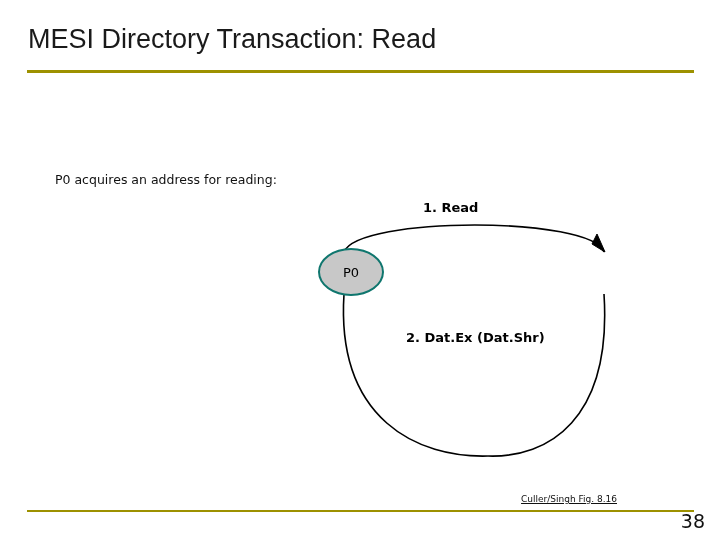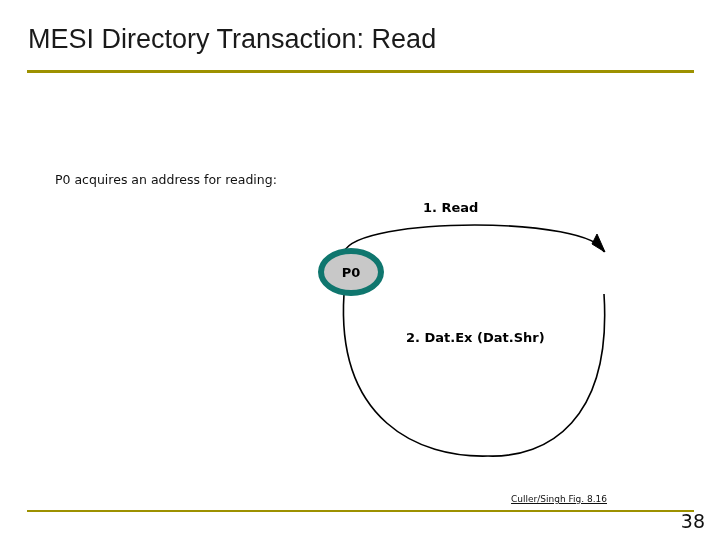--- a/index.html
+++ b/index.html
@@ -58,28 +58,28 @@
     width: 380px;
     height: 290px;
   }
   .diagram svg {
     position: absolute;
     left: 0; top: 0;
   }
   .node {
     position: absolute;
     background: #c8c8c8;
-    border: 6px solid #0f766e;
+    border: 2px solid #0f766e;
     border-radius: 50%;
     display: flex;
     align-items: center;
     justify-content: center;
     font-size: 13px;
     color: #000000;
-    font-weight: bold;
+    font-weight: normal;
     box-sizing: border-box;
   }
   .node-p0 {
     left: 18px;
     top: 58px;
     width: 66px;
     height: 48px;
   }
   .node-home {
     left: 262px;
@@ -112,21 +112,21 @@
   .footer-rule {
     position: absolute;
     left: 27px;
     top: 510px;
     width: 667px;
     height: 2px;
     background: #9d9100;
   }
   .credit {
     position: absolute;
-    right: 126px;
+    right: 116px;
     top: 494px;
     font-size: 9px;
     color: #111111;
     text-decoration: underline;
     white-space: nowrap;
   }
   .page-number {
     position: absolute;
     right: 28px;
     top: 510px;

